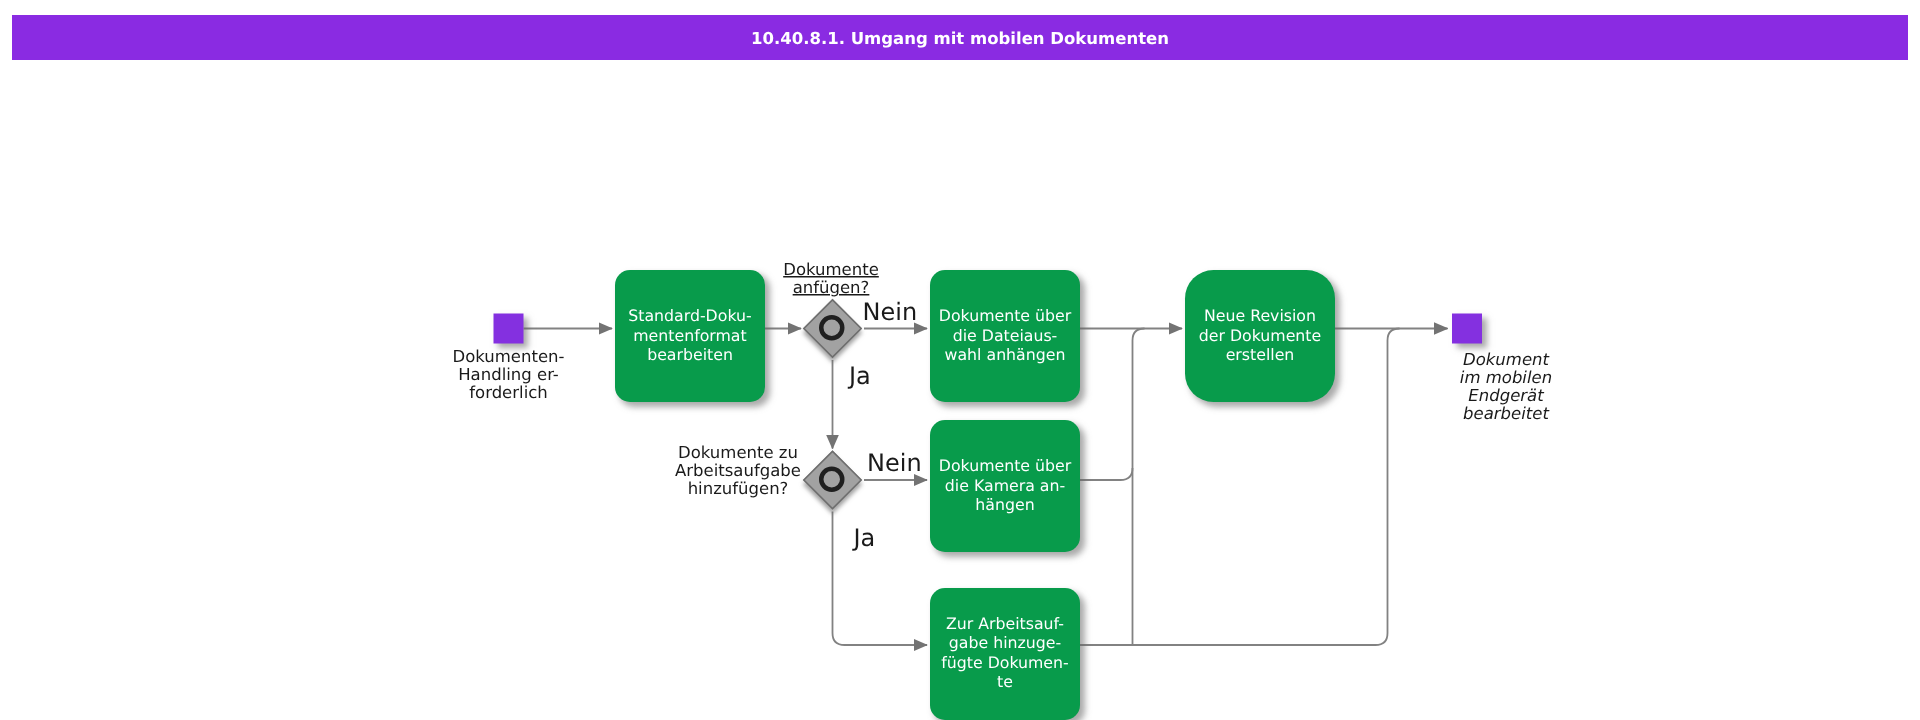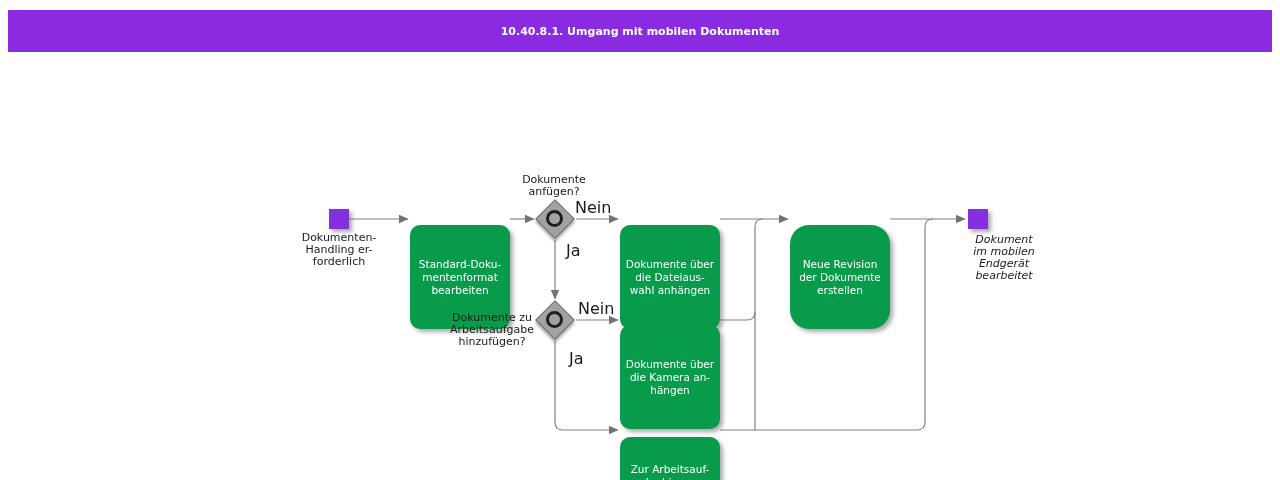--- a/index.html
+++ b/index.html
@@ -8,50 +8,49 @@
     position: relative;
     width: 1280px;
     height: 480px;
     background: #ffffff;
     overflow: hidden;
     color: #1a1a1a;
   }
   .titlebar {
     position: absolute;
     left: 8px; top: 10px;
-    width: 1264px; height: 42px;
+    width: 1264px; height: 30px;
     background: #8A2BE2;
     color: #ffffff;
     font-size: 11px;
     font-weight: bold;
     display: flex;
     align-items: center;
     justify-content: center;
   }
   .connector-layer {
     position: absolute;
     left: 0; top: 0;
     width: 1280px; height: 480px;
   }
   .task {
     position: absolute;
-    width: 100px; height: 104px;
+    width: 100px; height: 88px;
     background: #089B4B;
     border-radius: 10px;
     color: #ffffff;
     font-size: 10.5px;
     line-height: 13px;
     display: flex;
     align-items: center;
     justify-content: center;
     text-align: center;
     white-space: pre-line;
     box-shadow: 3px 3px 4px rgba(100,100,100,0.55);
     padding: 2px;
-    margin-top: 45px;
   }
   .event-square {
     position: absolute;
     width: 20px; height: 20px;
     background: #8430E0;
     box-shadow: 3px 3px 4px rgba(100,100,100,0.55);
   }
   .gateway {
     position: absolute;
     width: 28px; height: 28px;
@@ -131,28 +130,28 @@
   <div class="task" style="left:620px; top:392px;">Zur Arbeitsauf-
 gabe hinzuge-
 fügte Dokumen-
 te</div>
   <div class="task" style="left:790px; top:180px;border-radius:19px;">Neue Revision
 der Dokumente
 erstellen</div>
 
   <div class="gateway" style="left:541px; top:205px;"></div>
   <div class="gateway-circle" style="left:546px; top:210px;"></div>
-  <div class="node-label" style="left:494px; top:174px;">Dokumente
+  <div class="node-label" style="left:494px; top:174px;text-decoration:underline;">Dokumente
 anfügen?</div>
   <div class="edge-label" style="left:575px; top:202px;">Nein</div>
   <div class="edge-label" style="left:566px; top:245px;">Ja</div>
 
   <div class="gateway" style="left:541px; top:306px;"></div>
   <div class="gateway-circle" style="left:546px; top:311px;"></div>
-  <div class="node-label" style="left:432px; top:296px;margin-top:16px;">Dokumente zu
+  <div class="node-label" style="left:432px; top:296px;">Dokumente zu
 Arbeitsaufgabe
 hinzufügen?</div>
   <div class="edge-label" style="left:578px; top:303px;">Nein</div>
   <div class="edge-label" style="left:569px; top:353px;">Ja</div>
 
   <div class="event-square" style="left:968px; top:209px;"></div>
   <div class="node-label" style="left:944px; top:234px;font-style:italic;">Dokument
 im mobilen
 Endgerät
 bearbeitet</div>

